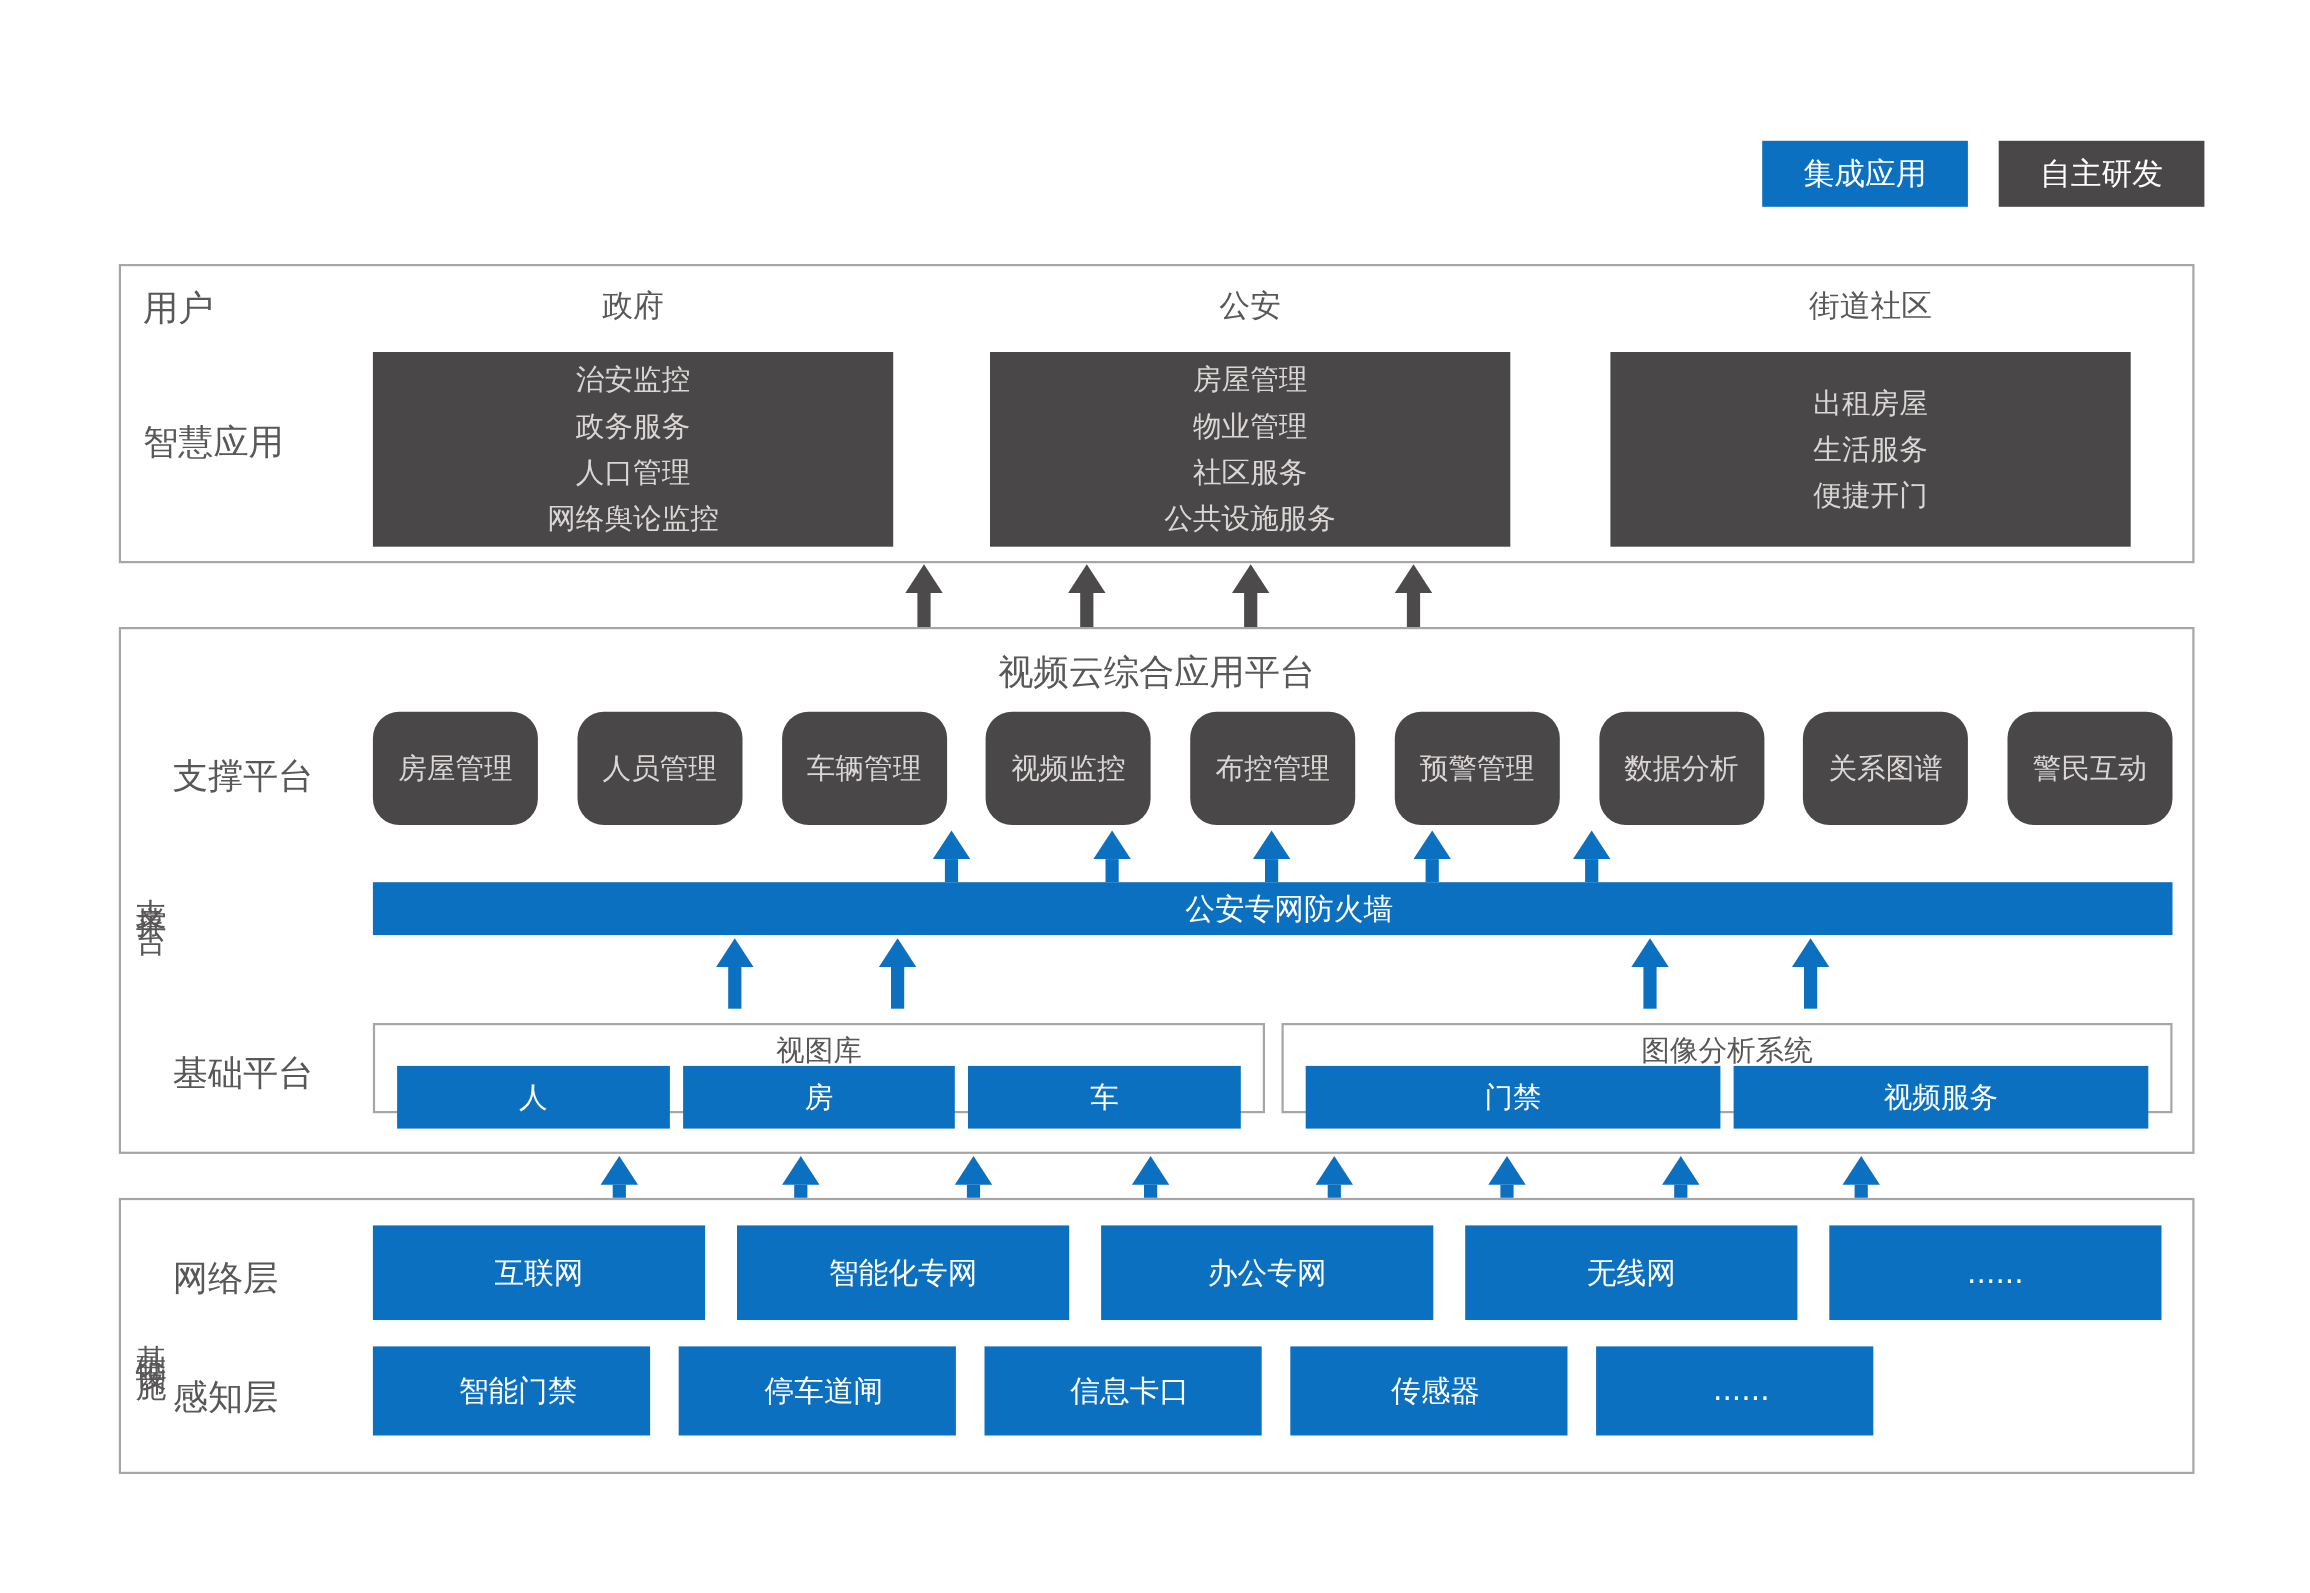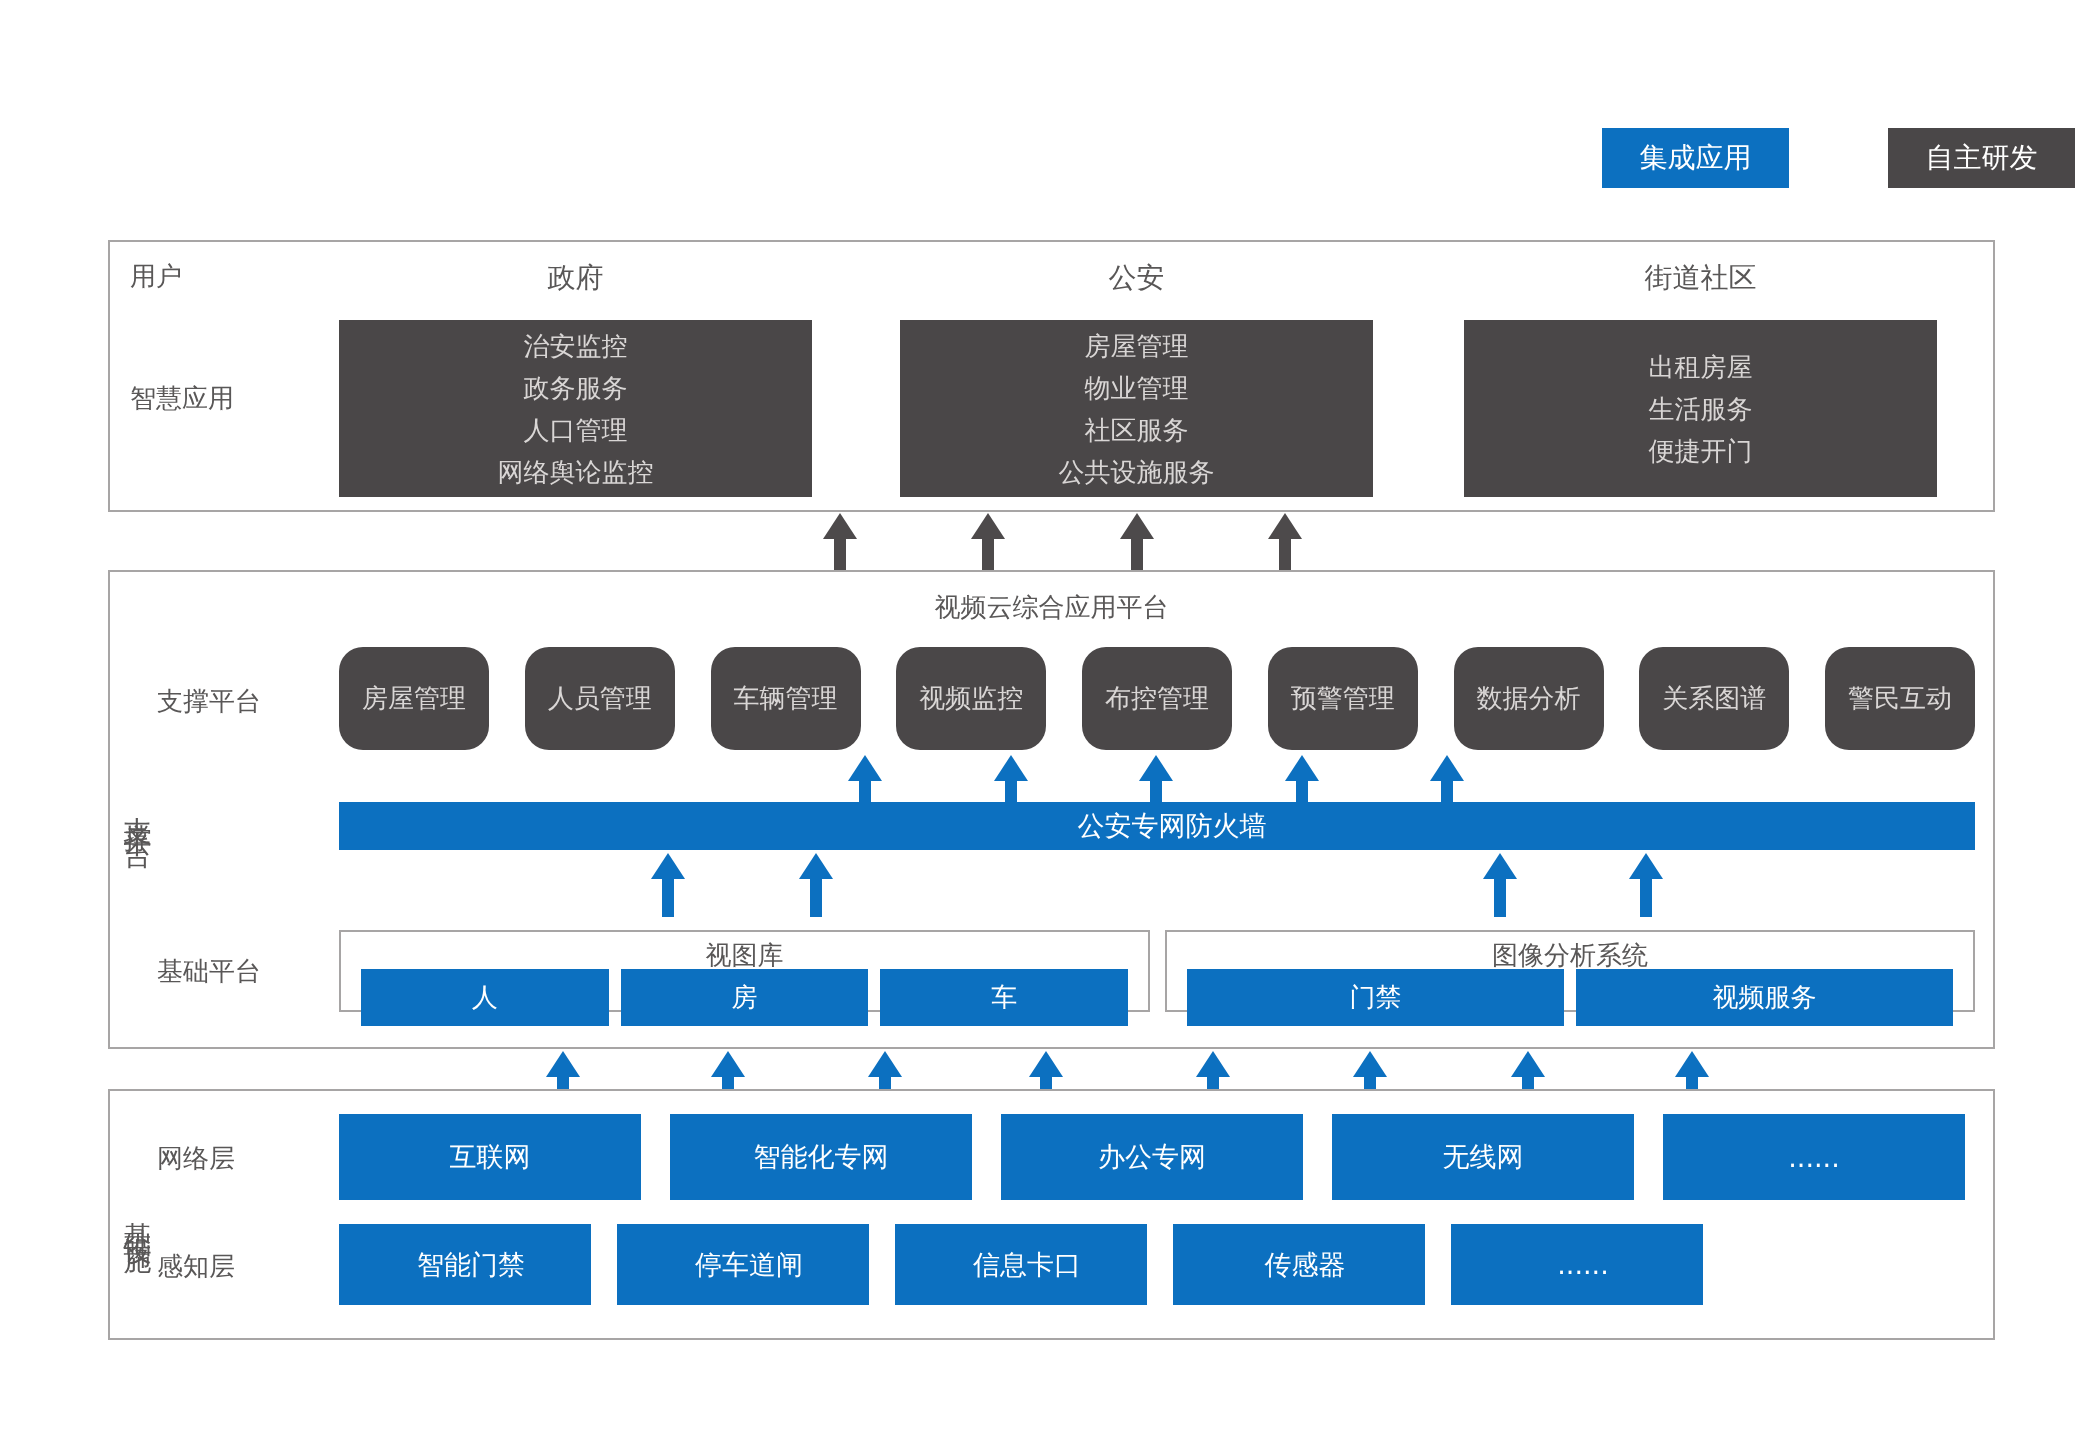--- a/index.html
+++ b/index.html
@@ -9,21 +9,21 @@
     --label:#595757;
     --dark-text:#d9d6d5;
   }
   *{margin:0;padding:0;box-sizing:border-box;}
   html,body{background:#ffffff;}
   body{font-family:"DejaVu Sans","Liberation Sans",sans-serif;}
   #canvas{position:relative;width:2100px;height:1448px;background:#fff;overflow:hidden;}
 
   .panel{position:absolute;border:2px solid var(--border);background:#fff;}
 
-  .lbl{position:absolute;color:var(--label);font-size:26px;white-space:nowrap;}
+  .lbl{position:absolute;color:var(--label);font-size:32px;white-space:nowrap;}
   .col-header{position:absolute;color:var(--label);font-size:28px;text-align:center;}
 
   .darkbox{position:absolute;background:var(--dark);color:var(--dark-text);
     display:flex;flex-direction:column;justify-content:center;align-items:center;
     font-size:26px;line-height:42px;text-align:center;}
 
   .legend-btn{position:absolute;height:60px;width:187px;display:flex;
     align-items:center;justify-content:center;color:#ffffff;font-size:28px;}
 
   .vlabel{position:absolute;color:var(--label);font-size:28px;
@@ -56,21 +56,21 @@
   .net .infra-box{width:302px;height:86px;margin-right:29px;}
   .sense .infra-box{width:252px;height:81px;margin-right:26px;padding-left:12px;}
   .infra-box:last-child{margin-right:0;}
 </style>
 </head>
 <body>
 
 <div id="canvas">
 
   <div class="legend-btn" style="left:1602px;top:128px;background:var(--blue);">集成应用</div>
-  <div class="legend-btn" style="left:1888px;top:128px;background:var(--dark);">自主研发</div>
+  <div class="legend-btn" style="left:1817px;top:128px;background:var(--dark);">自主研发</div>
 
   <div class="panel" style="left:108px;top:240px;width:1887px;height:272px;">
     <div class="lbl" style="left:20px;top:17px;">用户</div>
     <div class="lbl" style="left:20px;top:139px;">智慧应用</div>
 
     <div class="col-header" style="left:229px;top:17px;width:473px;">政府</div>
     <div class="col-header" style="left:790px;top:17px;width:473px;">公安</div>
     <div class="col-header" style="left:1354px;top:17px;width:473px;">街道社区</div>
 
     <div class="darkbox" style="left:229px;top:78px;width:473px;height:177px;">

